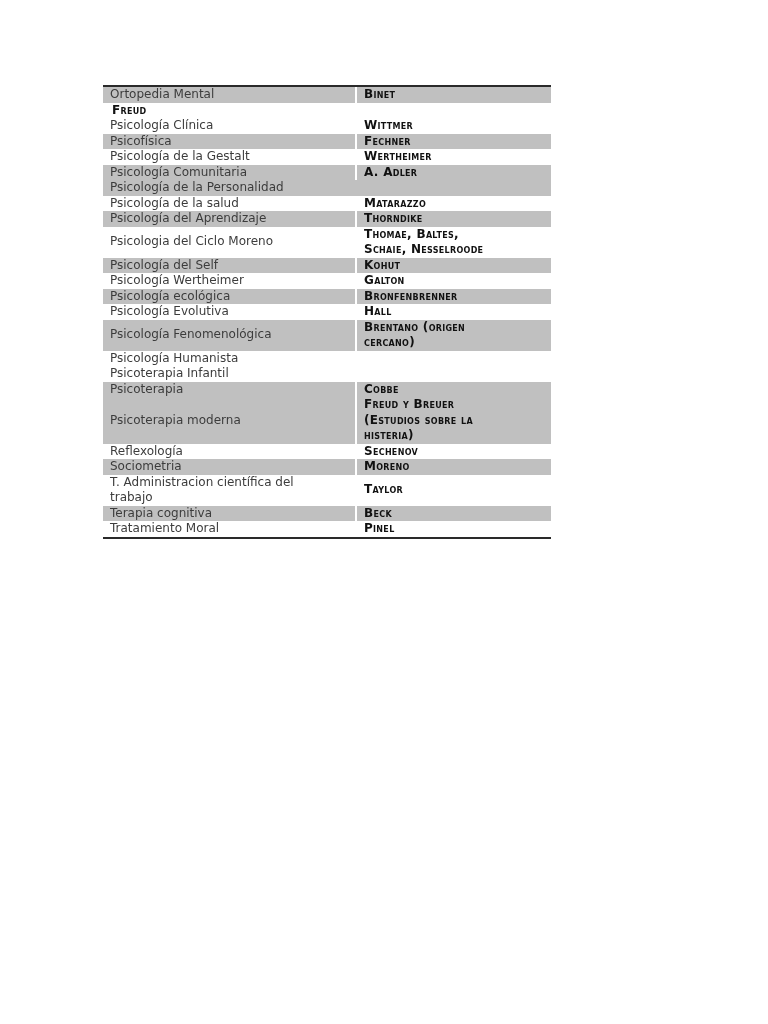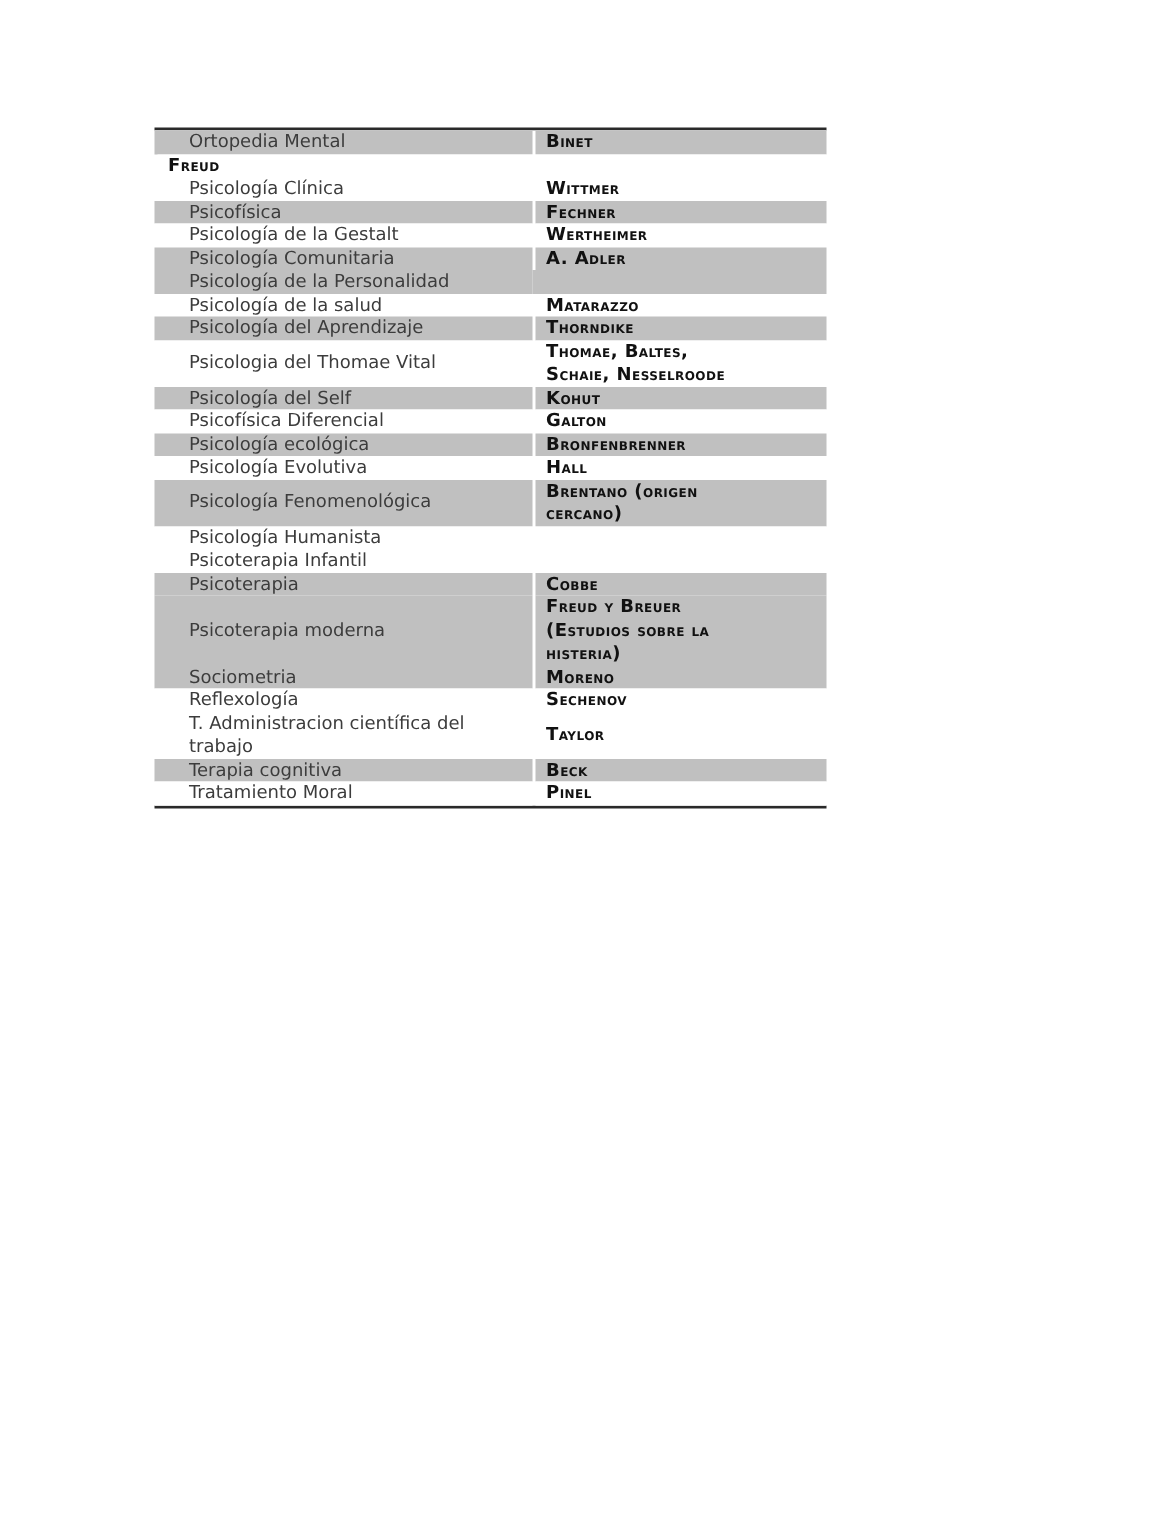--- a/index.html
+++ b/index.html
@@ -33,21 +33,21 @@
   .t-row.shaded > .cell {
     background: var(--shaded, #c0c0c0);
   }
   .cell {
     display: flex;
     align-items: center;
     box-sizing: border-box;
   }
   .cell-topic {
     width: 252px;
-    padding-left: 23px;
+    padding-left: 7px;
     color: var(--topic, #3c3c3c);
   }
   .cell-author {
     flex: 1;
     margin-left: 2px;            
     padding-left: 7px;
     font-weight: bold;
     font-variant: small-caps;
     letter-spacing: 0.3px;
     color: var(--author, #111111);
@@ -139,40 +139,40 @@
     <div class="cell cell-topic">
       <span class="txt">Psicología del Aprendizaje</span>
     </div>
     <div class="cell cell-author">
       <span class="txt">Thorndike</span>
     </div>
   </div>
 
   <div class="t-row">
     <div class="cell cell-topic">
-      <span class="txt">Psicologia del Thomae Vital</span>
+      <span class="txt">Psicologia del Ciclo Moreno</span>
     </div>
     <div class="cell cell-author">
       <span class="txt">Thomae, Baltes,
 Schaie, Nesselroode</span>
     </div>
   </div>
 
   <div class="t-row shaded">
     <div class="cell cell-topic">
       <span class="txt">Psicología del Self</span>
     </div>
     <div class="cell cell-author">
       <span class="txt">Kohut</span>
     </div>
   </div>
 
   <div class="t-row">
     <div class="cell cell-topic">
-      <span class="txt">Psicofísica Diferencial</span>
+      <span class="txt">Psicología Wertheimer</span>
     </div>
     <div class="cell cell-author">
       <span class="txt">Galton</span>
     </div>
   </div>
 
   <div class="t-row shaded">
     <div class="cell cell-topic">
       <span class="txt">Psicología ecológica</span>
     </div>
@@ -231,35 +231,35 @@
     <div class="cell cell-topic">
       <span class="txt">Psicoterapia moderna</span>
     </div>
     <div class="cell cell-author">
       <span class="txt">Freud y Breuer
 (Estudios sobre la
 histeria)</span>
     </div>
   </div>
 
+  <div class="t-row">
+    <div class="cell cell-topic">
+      <span class="txt">Reflexología</span>
+    </div>
+    <div class="cell cell-author">
+      <span class="txt">Sechenov</span>
+    </div>
+  </div>
+
   <div class="t-row shaded">
     <div class="cell cell-topic">
       <span class="txt">Sociometria</span>
     </div>
     <div class="cell cell-author">
       <span class="txt">Moreno</span>
-    </div>
-  </div>
-
-  <div class="t-row">
-    <div class="cell cell-topic">
-      <span class="txt">Reflexología</span>
-    </div>
-    <div class="cell cell-author">
-      <span class="txt">Sechenov</span>
     </div>
   </div>
 
   <div class="t-row">
     <div class="cell cell-topic">
       <span class="txt">T. Administracion científica del
 trabajo</span>
     </div>
     <div class="cell cell-author">
       <span class="txt">Taylor</span>

